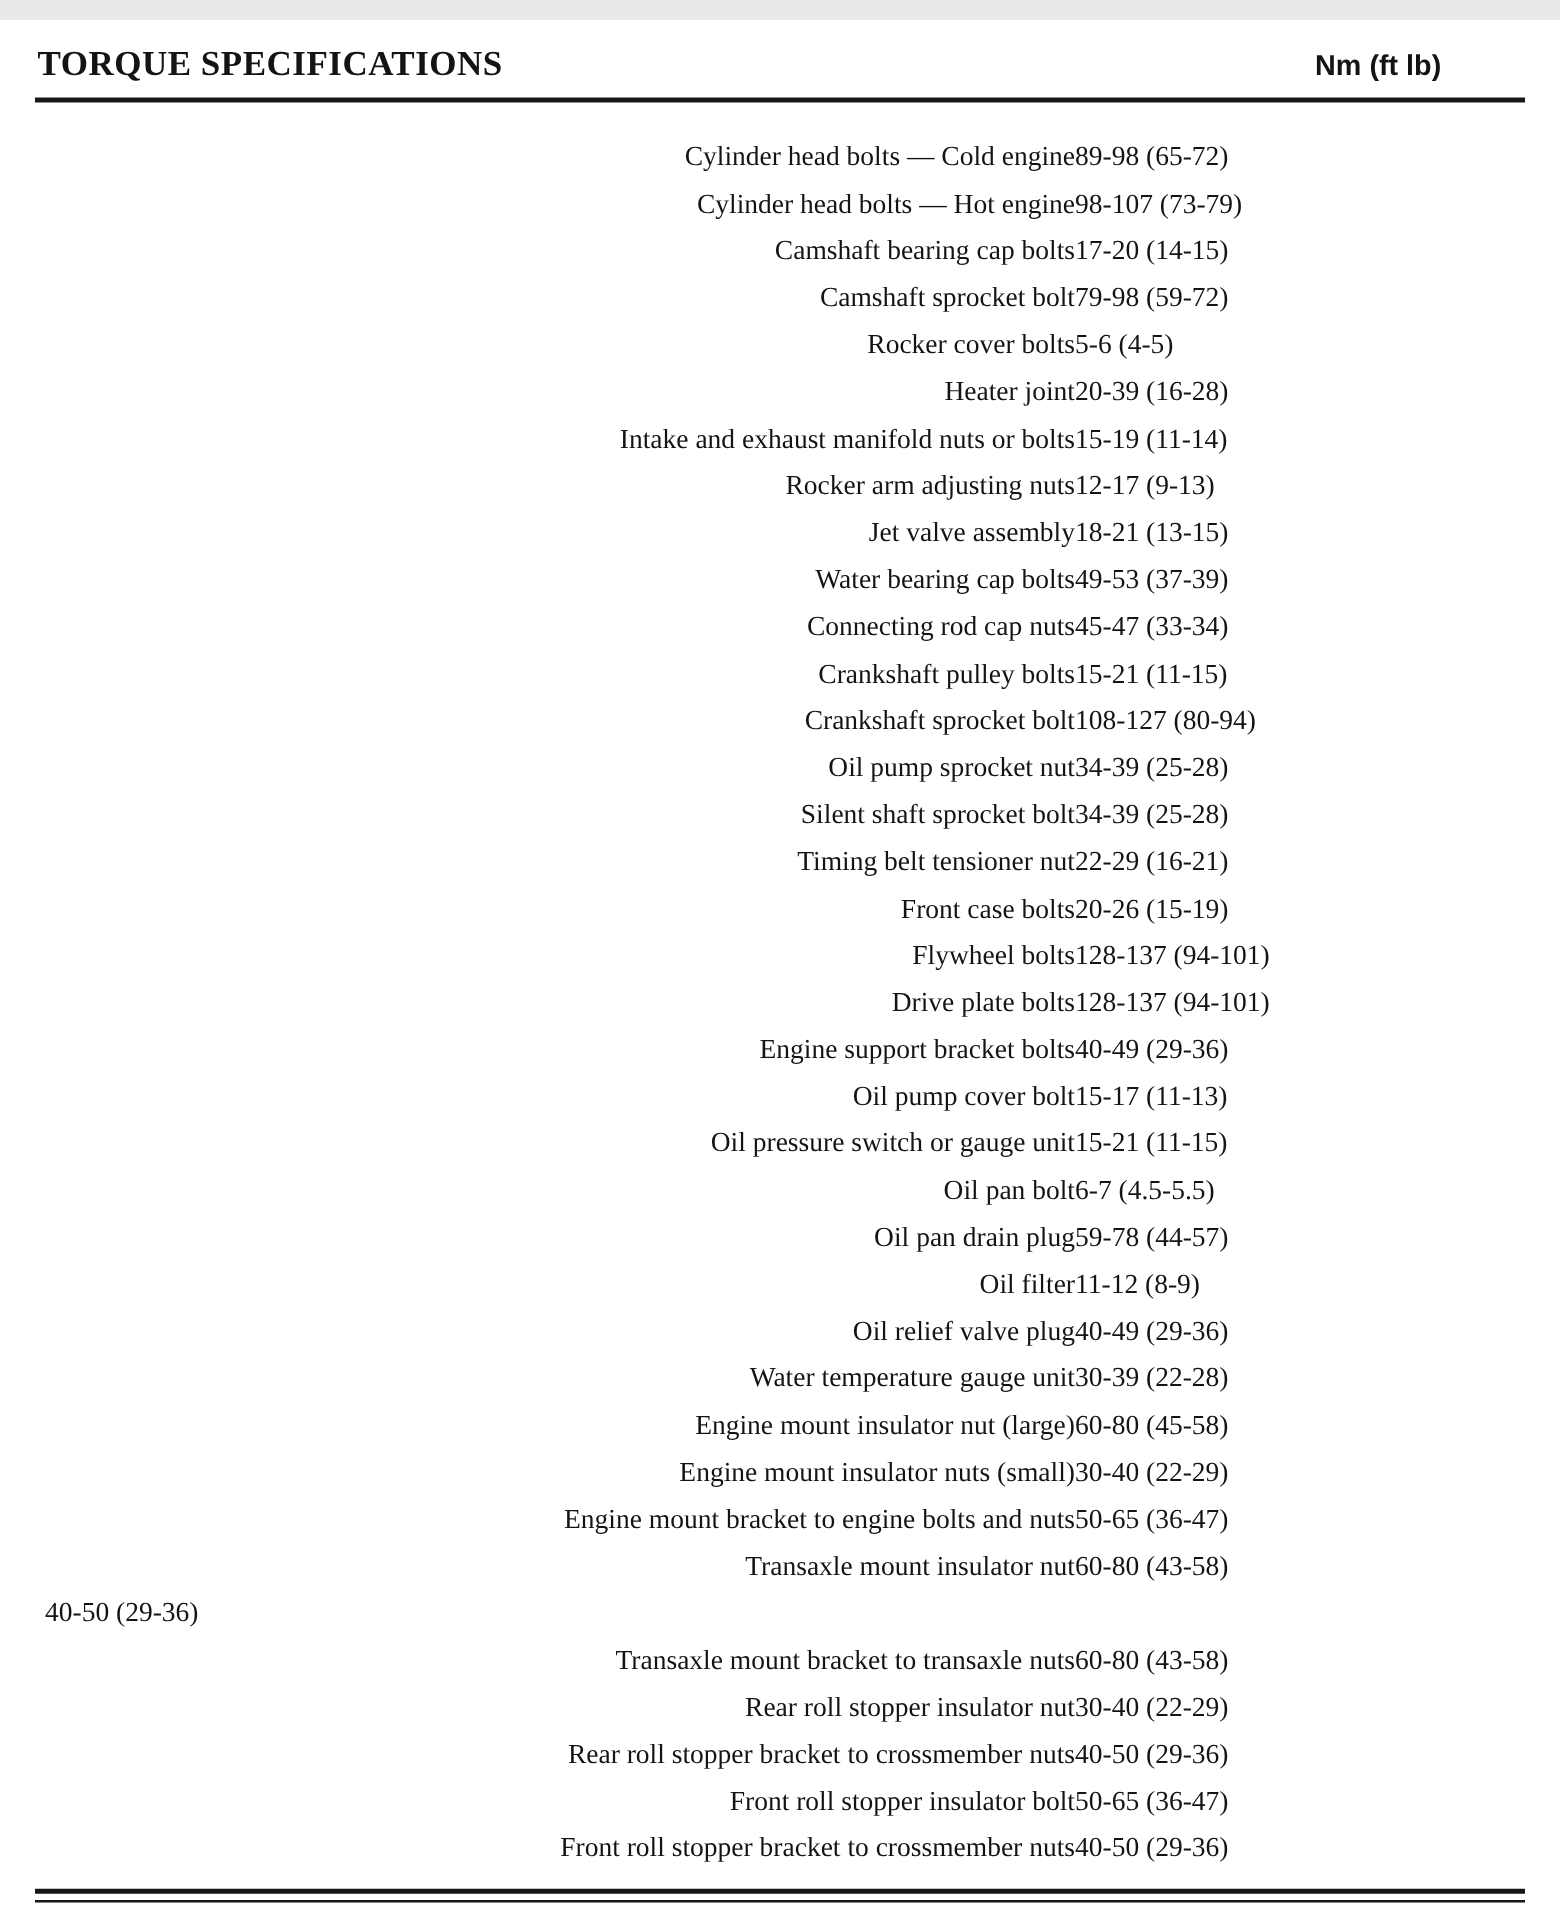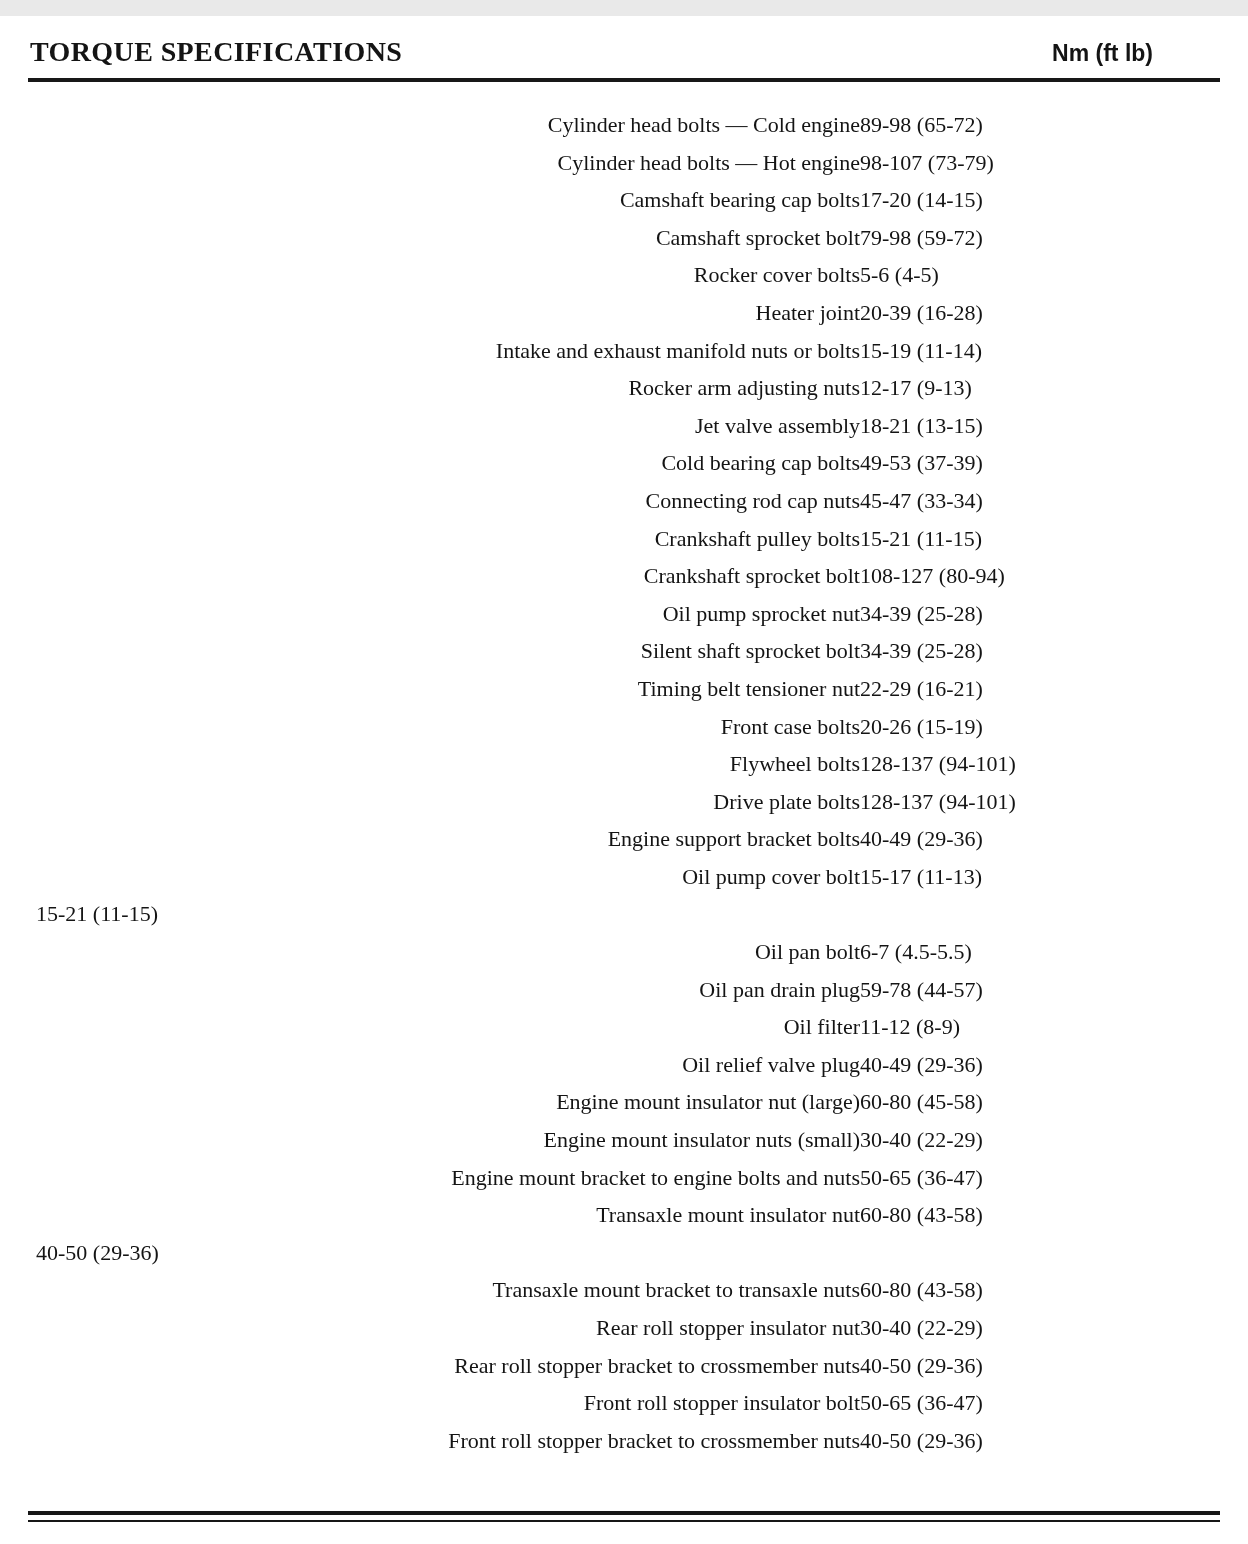--- a/index.html
+++ b/index.html
@@ -113,21 +113,21 @@
       </div>
       <div class="spec-row">
         <span class="spec-item">Rocker arm adjusting nuts</span>
         <span class="spec-value">12-17 (9-13)</span>
       </div>
       <div class="spec-row">
         <span class="spec-item">Jet valve assembly</span>
         <span class="spec-value">18-21 (13-15)</span>
       </div>
       <div class="spec-row">
-        <span class="spec-item">Cold bearing cap bolts</span>
+        <span class="spec-item">Water bearing cap bolts</span>
         <span class="spec-value">49-53 (37-39)</span>
       </div>
       <div class="spec-row">
         <span class="spec-item">Connecting rod cap nuts</span>
         <span class="spec-value">45-47 (33-34)</span>
       </div>
       <div class="spec-row">
         <span class="spec-item">Crankshaft pulley bolts</span>
         <span class="spec-value">15-21 (11-15)</span>
       </div>
@@ -161,39 +161,44 @@
       </div>
       <div class="spec-row">
         <span class="spec-item">Engine support bracket bolts</span>
         <span class="spec-value">40-49 (29-36)</span>
       </div>
       <div class="spec-row">
         <span class="spec-item">Oil pump cover bolt</span>
         <span class="spec-value">15-17 (11-13)</span>
       </div>
       <div class="spec-row">
+        <span class="spec-item">Oil pressure switch or gauge unit</span>
         <span class="spec-value">15-21 (11-15)</span>
       </div>
       <div class="spec-row">
         <span class="spec-item">Oil pan bolt</span>
         <span class="spec-value">6-7 (4.5-5.5)</span>
       </div>
       <div class="spec-row">
         <span class="spec-item">Oil pan drain plug</span>
         <span class="spec-value">59-78 (44-57)</span>
       </div>
       <div class="spec-row">
         <span class="spec-item">Oil filter</span>
         <span class="spec-value">11-12 (8-9)</span>
       </div>
       <div class="spec-row">
         <span class="spec-item">Oil relief valve plug</span>
         <span class="spec-value">40-49 (29-36)</span>
       </div>
       <div class="spec-row">
+        <span class="spec-item">Water temperature gauge unit</span>
+        <span class="spec-value">30-39 (22-28)</span>
+      </div>
+      <div class="spec-row">
         <span class="spec-item">Engine mount insulator nut (large)</span>
         <span class="spec-value">60-80 (45-58)</span>
       </div>
       <div class="spec-row">
         <span class="spec-item">Engine mount insulator nuts (small)</span>
         <span class="spec-value">30-40 (22-29)</span>
       </div>
       <div class="spec-row">
         <span class="spec-item">Engine mount bracket to engine bolts and nuts</span>
         <span class="spec-value">50-65 (36-47)</span>

